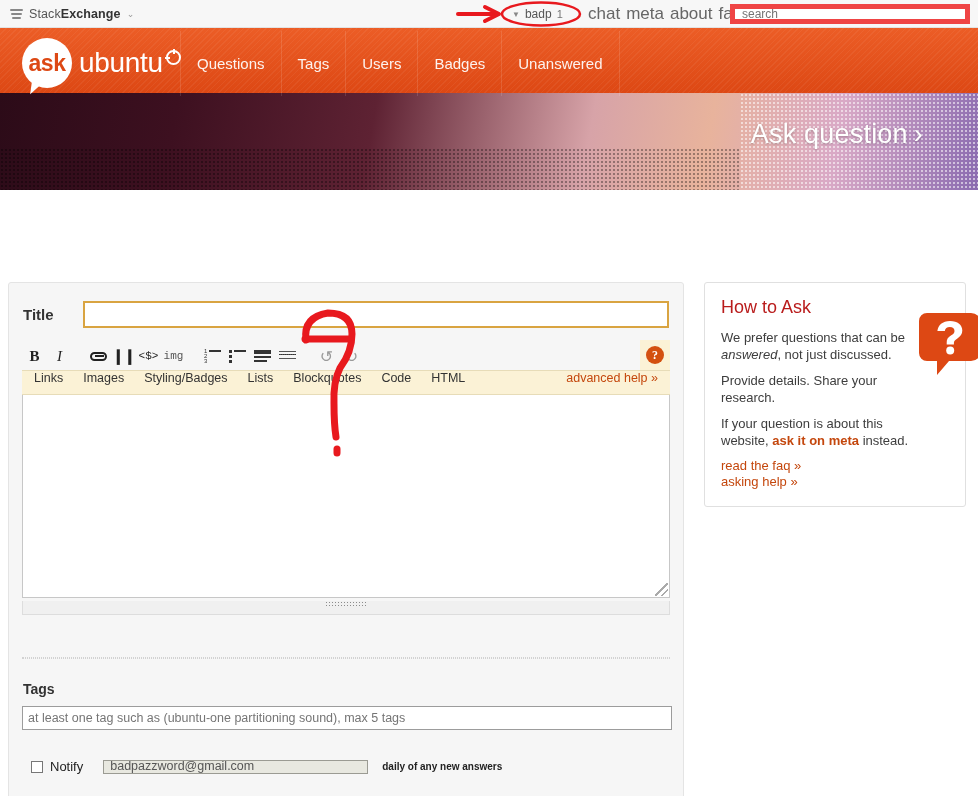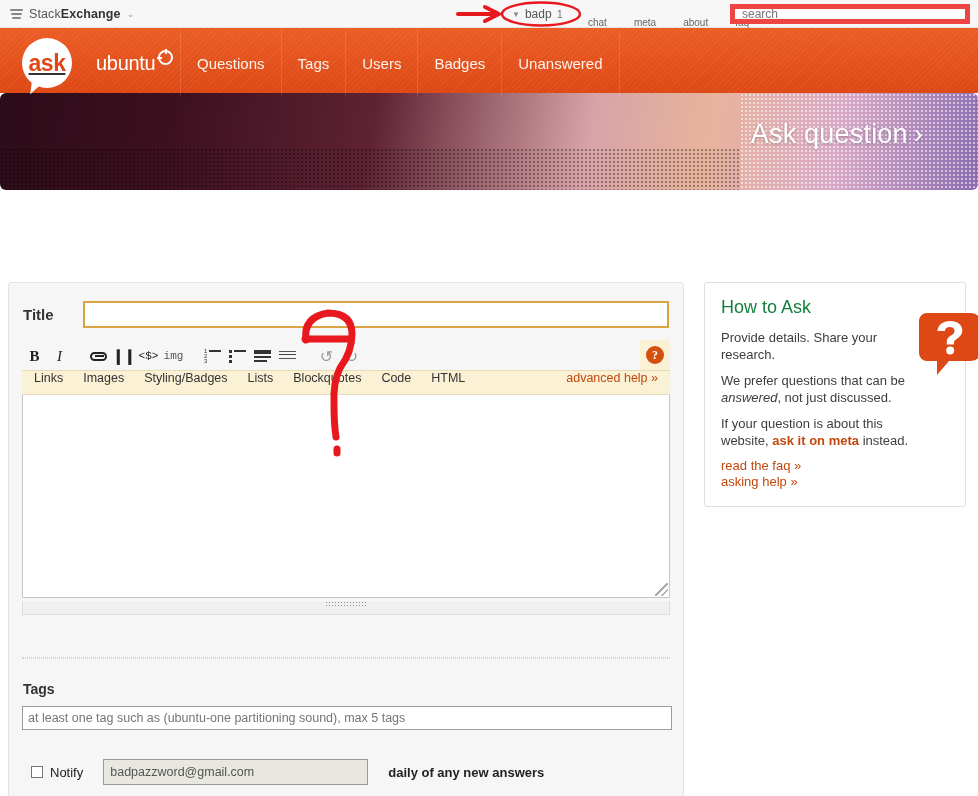--- a/index.html
+++ b/index.html
@@ -40,23 +40,23 @@
   #se-user {
     position:absolute; left:505px; top:4px;
     height:20px; display:flex; align-items:center;
     padding:0 7px; font-size:12px; color:#555;
     border-radius:2px;
   }
   #se-user .dd { font-size:8px; color:#888; margin-right:5px; }
   #se-user .rep { font-size:11px; color:#777; margin-left:5px; }
 
   #se-links {
-    position:absolute; left:588px; top:8px; height:28px;
-    display:flex; align-items:center; gap:27px;
-    font-size:10px; color:#666;
+    position:absolute; left:588px; top:0; height:28px;
+    display:flex; align-items:center; gap:6px;
+    font-size:17px; color:#666;
   }
   #se-links span { cursor:pointer; }
 
   #se-search {
     position:absolute; right:8px; top:4px;
     width:240px; height:20px;
     background:#fff; border:5px solid #ef4444;
     font-size:12px; color:#999;
     padding:0 7px; line-height:18px;
     font-family:"Liberation Sans", sans-serif;
@@ -72,33 +72,32 @@
     z-index:4;
   }
   #logo {
     position:absolute; left:22px; top:10px;
     display:flex; align-items:center;
   }
   .logo-bubble {
     width:50px; height:50px; border-radius:50%;
     background:#fff; display:flex; align-items:center; justify-content:center;
     position:relative;
-    text-decoration:underline;
   }
   .logo-bubble:after {
     content:""; position:absolute; left:9px; bottom:-7px;
     width:0;height:0;border-left:11px solid #fff;
     border-bottom:13px solid transparent; transform:rotate(8deg);
   }
   .logo-ask {
     font-size:23px; font-weight:bold; color:#dd4814;
     letter-spacing:-.5px; position:relative; z-index:2;
   }
   .logo-ubuntu {
-    font-size:20px; color:#fff; margin-left:24px; letter-spacing:-.3px;
+    font-size:28px; color:#fff; margin-left:7px; letter-spacing:-.3px;
   }
   .logo-circ {
     width:15px;height:15px;border-radius:50%;
     border:2px solid #fff; margin-left:3px; margin-top:-12px;
     position:relative;
   }
   .logo-circ:before,.logo-circ:after{
     content:"";position:absolute;background:#fff;
   }
   .logo-circ:before{width:5px;height:2px;top:5px;left:-3px;}
@@ -115,21 +114,20 @@
     border-right:1px solid rgba(255,255,255,.12);
     cursor:pointer;
   }
   #au-nav .navitem:first-child { border-left:1px solid rgba(255,255,255,.12); }
 
   
   #hero {
     height:97px; position:relative; overflow:hidden;
     background:linear-gradient(100deg,#2c0b18 0%,#3d1020 18%,#5e2233 38%,#d7a3a8 60%,#e8b39c 72%,#d9a9c6 85%,#8a6bb0 100%);
     z-index:3;
-    border-radius:6px;
   }
   #hero-dots {
     position:absolute; right:0; top:0; width:238px; height:97px;
     background-image:radial-gradient(rgba(255,255,255,.55) 1px, transparent 1px);
     background-size:4px 4px;
   }
   #hero-dots-left {
     position:absolute; left:0; bottom:0; width:740px; height:42px;
     background-image:radial-gradient(rgba(0,0,0,.33) 1px, transparent 1px);
     background-size:4px 4px;
@@ -257,39 +255,39 @@
     margin:9px 13px 0 13px; width:650px; height:24px;
     border:1px solid #9c9c9c; background:#fff;
     font-size:12.5px; color:#777; padding:0 5px;
     font-family:"Liberation Sans", sans-serif;
   }
 
   #notify-row { display:flex; align-items:center; margin:29px 0 0 22px; }
   #notify-check { width:12px;height:12px;border:1px solid #777;background:#fff; }
   .notify-label { font-size:13px;font-weight:normal;color:#222;margin:0 20px 0 7px; }
   #notify-email {
-    width:265px;height:26px;background:#e8e8e0;border:1px solid #9b9b93;
+    width:265px;height:14px;background:#e8e8e0;border:1px solid #9b9b93;
     font-size:12.5px;color:#555;padding:0 6px;line-height:21px;
     font-family:"Liberation Sans", sans-serif;
   }
-  .notify-suffix { font-size:13px;font-weight:bold;color:#222;margin-left:20px; }
+  .notify-suffix { font-size:10px;font-weight:bold;color:#222;margin-left:14px; }
 
   
   #sidebar {
     position:absolute; left:704px; top:92px;
     width:262px; background:#fff;
     border:1px solid #e0e0e0; border-radius:3px;
     padding:14px 16px 16px 16px;
     overflow:visible;
   }
   #sb-qmark {
     position:absolute; right:-16px; top:28px;
     width:62px; height:66px; color:#dd4814;
   }
-  #sb-title { font-size:18px; color:#15803d; margin-bottom:11px; }
+  #sb-title { font-size:18px; color:#b91c1c; margin-bottom:11px; }
   #sb-lead { font-size:13px; font-weight:bold; color:#333; margin-bottom:9px; }
   .sb-p { font-size:13px; color:#3d3d3d; line-height:17px; margin-bottom:9px; max-width:200px;}
   .sb-p em { font-style:italic; }
   .sb-p b { font-weight:bold; color:#c4470d; }
   .sb-link { display:block; font-size:13px; color:#c4470d; line-height:16px; cursor:pointer;}
 
   
   #annot { position:absolute; left:0; top:0; width:978px; height:796px; pointer-events:none; z-index:20; }
   #annot-word {
     position:absolute; left:352px; top:-2px;
@@ -453,24 +451,24 @@
     
   </div>
 
   <div id="sidebar">
     <svg id="sb-qmark" viewBox="0 0 62 66">
       <path fill="#dd4814" d="M8 2h44a10 10 0 0 1 10 10v28a10 10 0 0 1-10 10H30l-12 14V50H8A8 8 0 0 1 0 42V10A8 8 0 0 1 8 2z"></path>
       <path fill="#fff" d="M31 10c-7.5 0-12 4.2-12.6 10h7.4c.4-2.4 2.1-3.9 5-3.9 2.9 0 4.7 1.6 4.7 3.8 0 2-1 3.1-3.6 4.7-3 1.9-4.4 3.8-4.2 7.2v1.6h7.2v-1.3c0-2 .8-3.1 3.5-4.7 3.1-1.9 4.9-4.3 4.9-7.8C43.3 14 38.8 10 31 10z"></path>
       <circle fill="#fff" cx="31.2" cy="39.5" r="4"></circle>
     </svg>
     <div id="sb-title">How to Ask</div>
-    <div class="sb-p">Provide details. Share your research.</div>
     <div class="sb-p">
       <span>We prefer questions that can be </span><em>answered</em><span>, not just discussed.</span>
     </div>
+    <div class="sb-p">Provide details. Share your research.</div>
     <div class="sb-p">
       <span>If your question is about this website, </span><b>ask it on meta</b><span> instead.</span>
     </div>
     <span class="sb-link">read the faq »</span>
     <span class="sb-link">asking help »</span>
   </div>
 </div>
 
 <svg id="annot">
 

